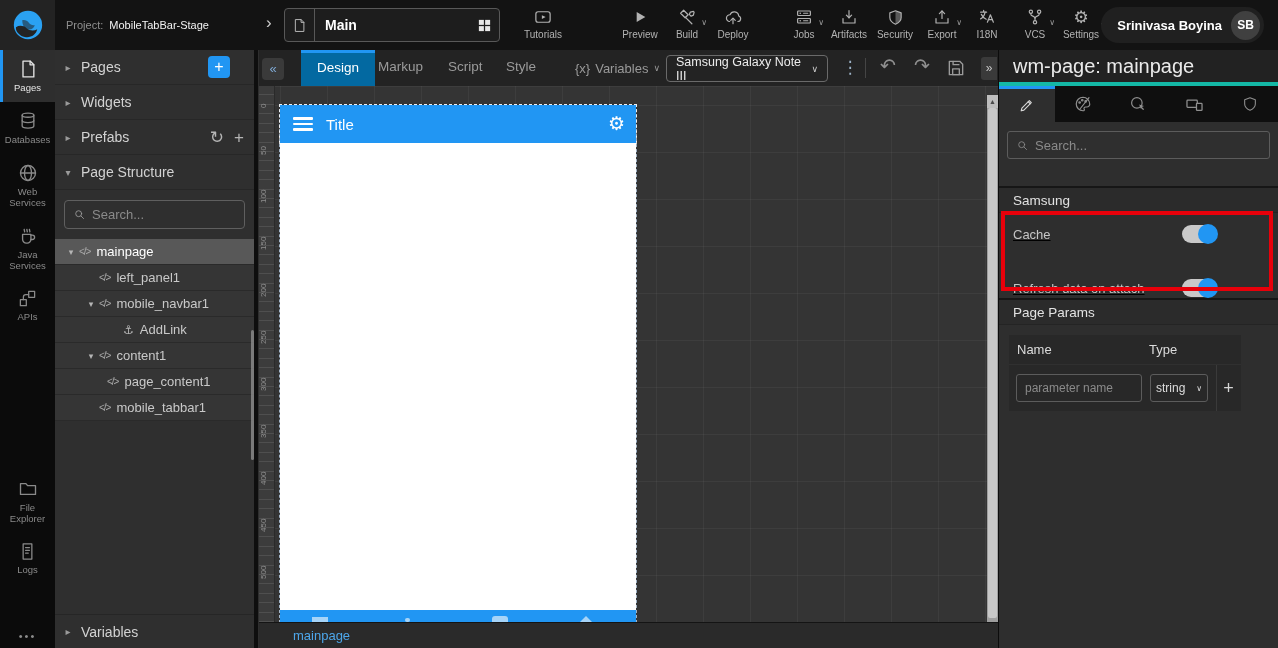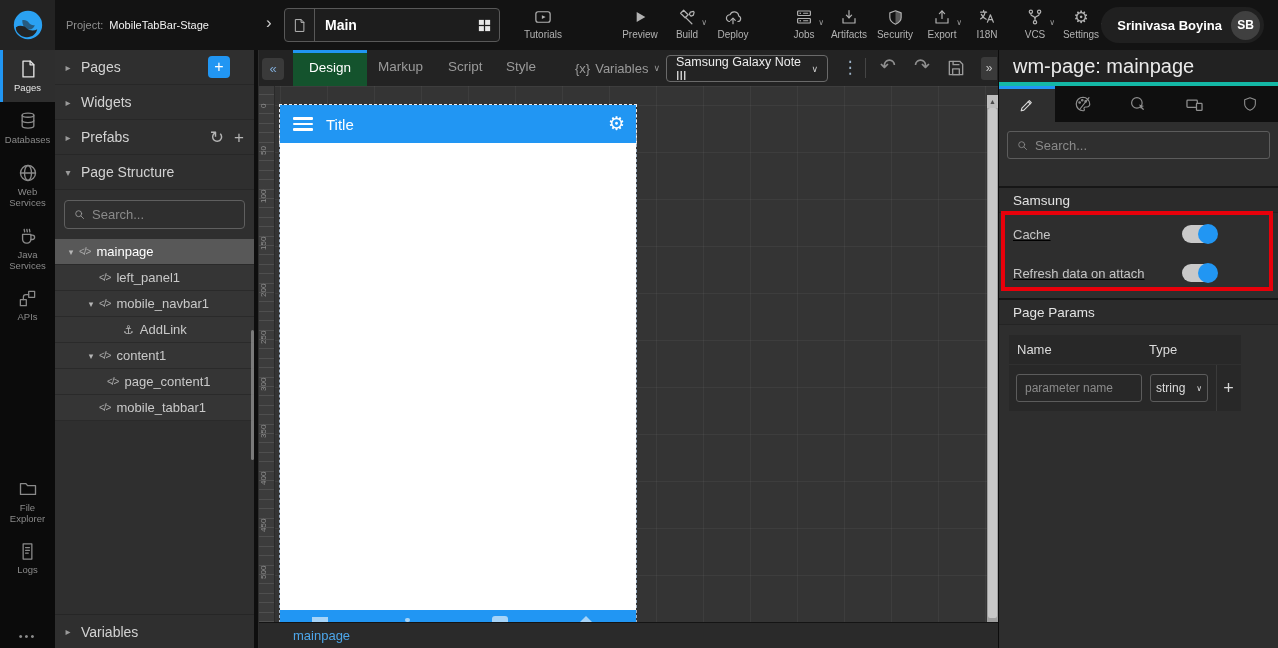--- a/index.html
+++ b/index.html
@@ -57,21 +57,21 @@
   .trow .anch { font-size:12px; color:#b5b5b5; margin-right:6px; flex:none; }
   .ind0 { padding-left:8px; } .ind1 { padding-left:28px; } .ind1b { padding-left:44px; } .ind2 { padding-left:52px; } .ind2b { padding-left:68px; }
   .lp-scroll { position:absolute; right:0; top:280px; width:3px; height:130px; background:#9a9a9a; border-radius:2px; opacity:.7; }
   .lp-vars { position:absolute; bottom:0; left:0; right:0; height:34px; display:flex; align-items:center; border-top:1px solid #262626; background:#2f2f2f; cursor:pointer; }
 
   
   .main { position:absolute; left:259px; top:50px; width:739px; height:598px; background:#232323; }
   .collapse-btn { position:absolute; left:3px; top:8px; width:22px; height:22px; background:#3a3a3a; border-radius:4px; color:#7fa9d4; font-size:13px; text-align:center; line-height:21px; cursor:pointer; }
   .ctoolbar { position:absolute; left:0; top:0; width:739px; height:36px; background:#232323; }
   .ctab { position:absolute; top:0; height:36px; line-height:33px; padding:0 16px; font-size:13.5px; color:#9a9a9a; cursor:pointer; }
-  .ctab.active { background:#14532d; color:#fff; border-top:3px solid #2196f3; line-height:30px; }
+  .ctab.active { background:#0369a1; color:#fff; border-top:3px solid #2196f3; line-height:30px;margin-left:8px; }
   .vars-btn { position:absolute; left:316px; top:0; height:36px; display:flex; align-items:center; gap:5px; color:#9a9a9a; font-size:13px; cursor:pointer; }
   .vars-btn .chev { font-size:9px; }
   .dev-select { position:absolute; left:407px; top:5px; width:162px; height:27px; border:1px solid #6a6a6a; border-radius:4px; display:flex; align-items:center; justify-content:space-between; padding:0 9px; color:#ececec; font-size:12.5px; cursor:pointer; background:#232323; }
   .dev-select .chev { font-size:9px; color:#cfcfcf; }
   .kebab { position:absolute; left:581px; top:4px; width:20px; height:28px; color:#9db3c8; font-size:17px; text-align:center; line-height:27px; cursor:pointer; }
   .tool-sep { position:absolute; left:606px; top:8px; width:1px; height:20px; background:#454545; }
   .undo-btn,.redo-btn { position:absolute; top:4px; width:26px; height:28px; color:#8f8f8f; font-size:19px; text-align:center; cursor:pointer; }
   .undo-btn { left:616px; } .redo-btn { left:650px; }
   .save-btn { position:absolute; left:687px; top:8px; color:#9a9a9a; cursor:pointer; }
   .expand-btn { position:absolute; left:722px; top:7px; width:16px; height:23px; background:#3a3a3a; border-radius:3px 0 0 3px; color:#c5c5c5; font-size:12px; text-align:center; line-height:22px; cursor:pointer; }
@@ -538,21 +538,21 @@
     </div>
 
     <div class="rp-sechead behavior">Samsung</div>
 
     <div class="prop-row" style="top:164px">
       <span class="plabel">Cache</span>
       <span class="toggle">
           <span class="knob"></span>
         </span>
     </div>
-    <div class="prop-row" style="top:203px">
+    <div class="prop-row" style="top:218px">
       <span class="plabel">Refresh data on attach</span>
       <span class="toggle">
           <span class="knob"></span>
         </span>
     </div>
 
     <div class="red-annotation"></div>
 
     <div class="rp-sechead pageparams">Page Params</div>
 

